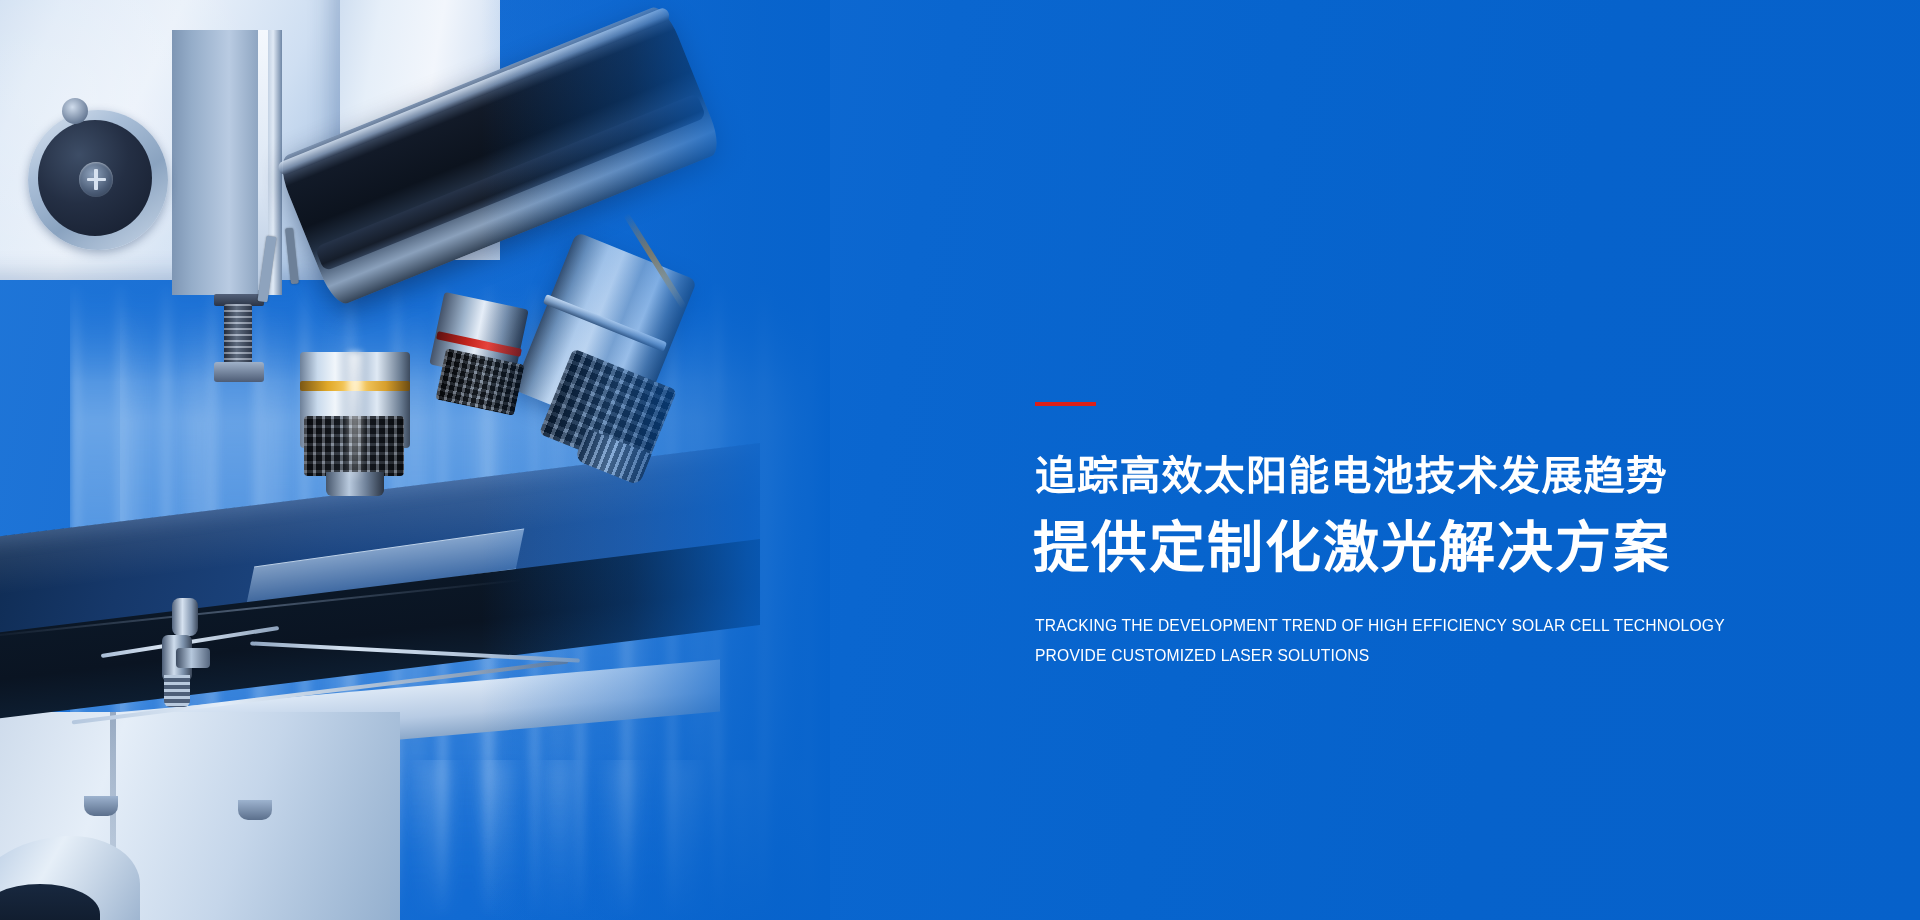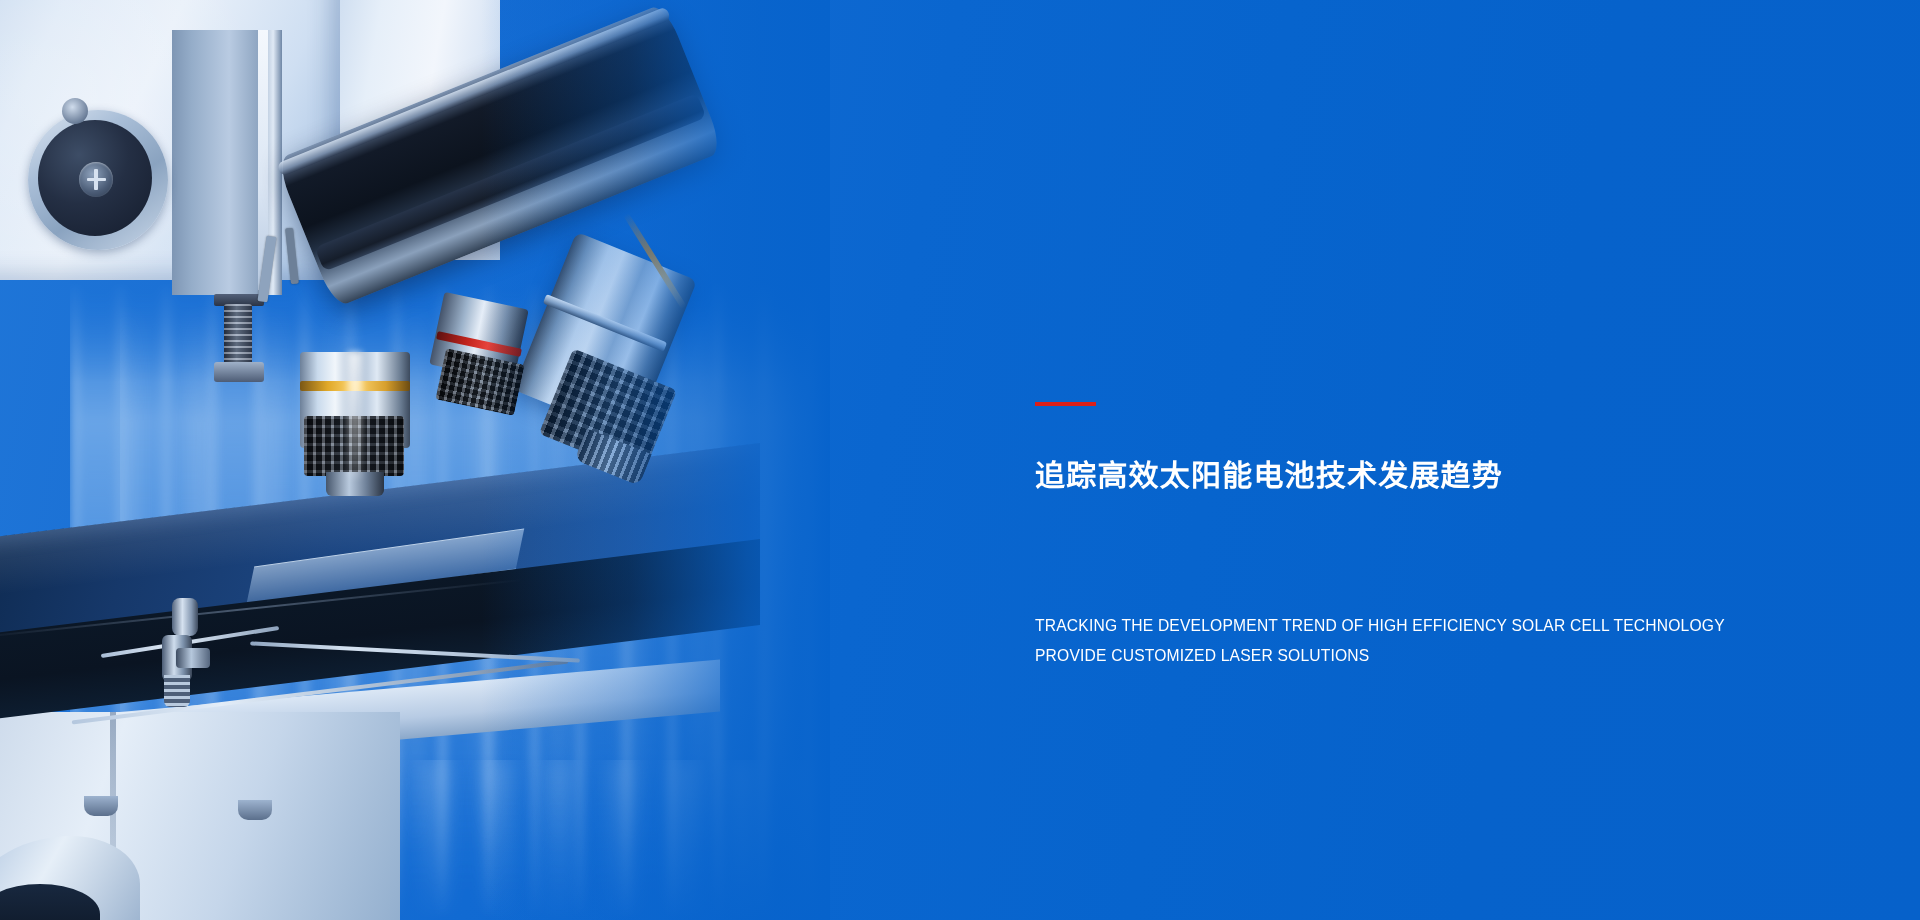--- a/index.html
+++ b/index.html
@@ -413,21 +413,21 @@
     z-index:60;
   }
   .accent-rule {
     position:absolute; left:0; top:402px;
     width:61px; height:4px;
     background:#db2019;
   }
   .kicker {
     position:absolute; left:0; top:456px;
     width:820px;
-    font-size:30px; line-height:40px;
+    font-size:41px; line-height:40px;
     font-weight:700; color:#ffffff;
     letter-spacing:1.2px;
     white-space:nowrap;
   }
   .headline {
     position:absolute; left:-2px; top:513px;
     width:820px;
     font-size:56px; line-height:70px;
     font-weight:700; color:#ffffff;
     letter-spacing:2px;
@@ -522,19 +522,20 @@
 
     <div class="photo-fade"></div>
   </div>
 
   <div class="content">
 
     <div class="accent-rule"></div>
 
     <div class="kicker">追踪高效太阳能电池技术发展趋势</div>
 
+    <div class="headline">提供定制化激光解决方案</div>
 
     <div class="sub-en sub-en-1">TRACKING THE DEVELOPMENT TREND OF HIGH EFFICIENCY SOLAR CELL TECHNOLOGY</div>
 
     <div class="sub-en sub-en-2">PROVIDE CUSTOMIZED LASER SOLUTIONS</div>
   </div>
 
 </div>
 
 </body></html>

